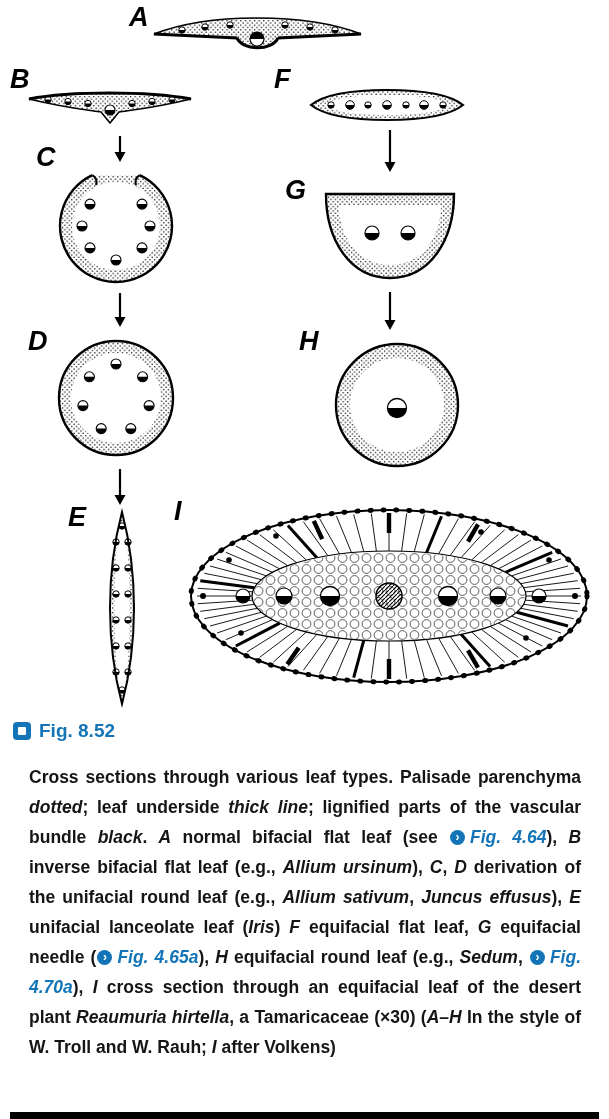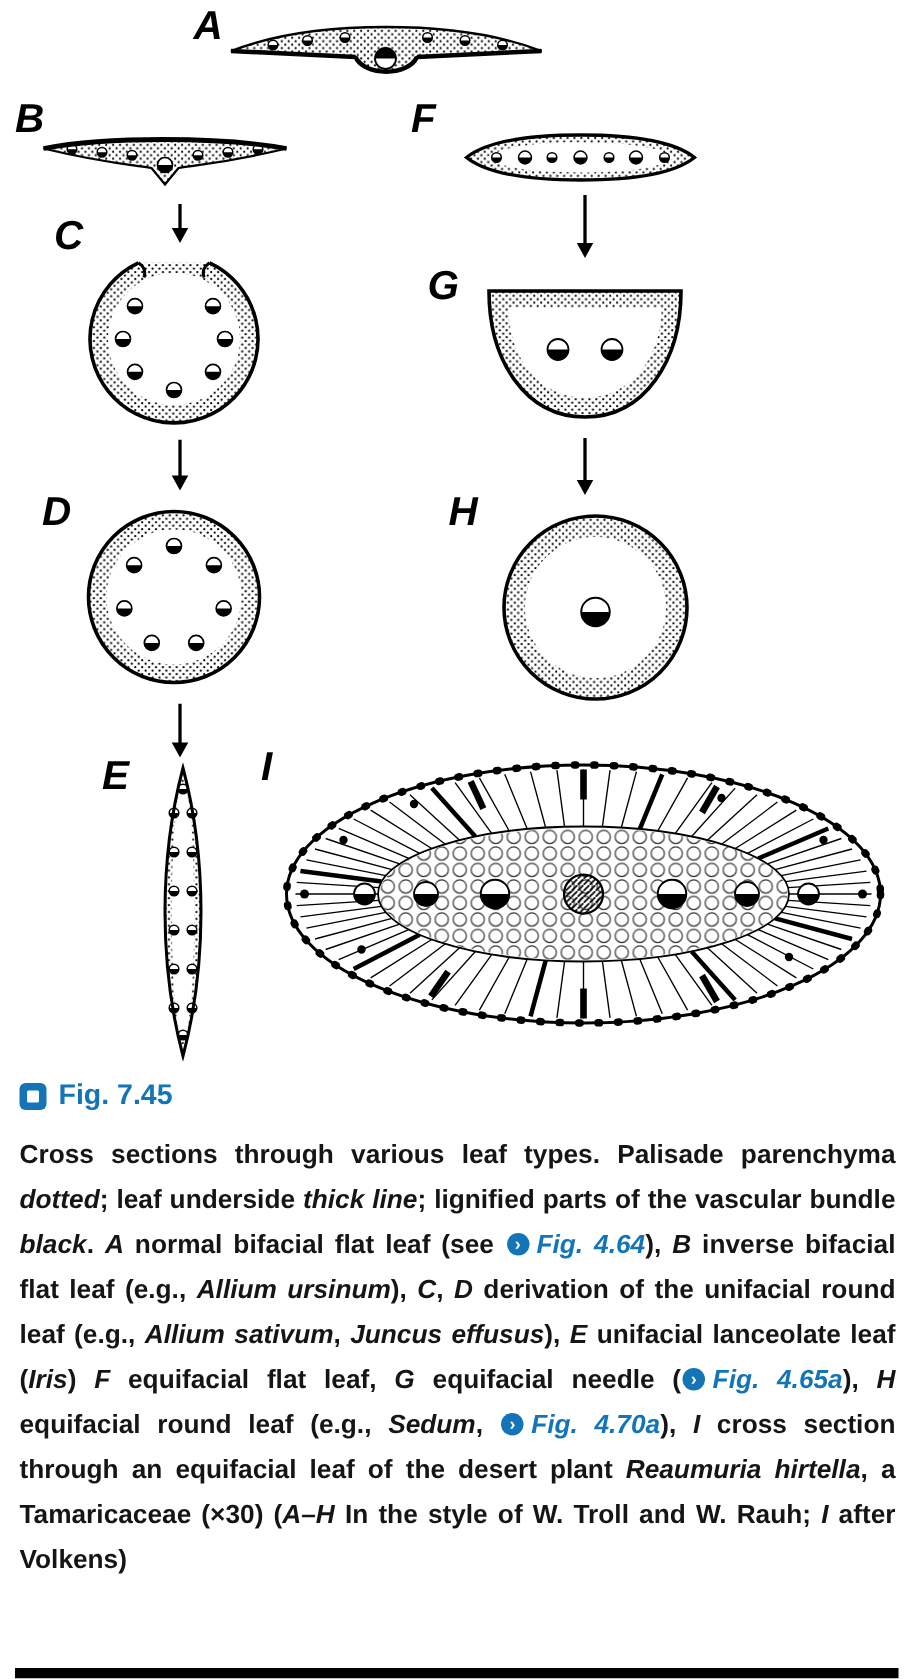--- a/index.html
+++ b/index.html
@@ -19,21 +19,21 @@
   .fig-marker {
     width:18px; height:18px; background:var(--accent); border-radius:4px;
     position:relative; flex:0 0 auto;
   }
   .fig-marker::after {
     content:""; position:absolute; left:5px; top:5px; width:8px; height:8px;
     background:#fff; border-radius:1px;
   }
   .fig-label { color:var(--accent); font-weight:700; font-size:19px; }
   .cap-body {
-    margin:0; padding-top:4px; font-size:17.5px; line-height:30px;
+    margin:16px; padding-top:4px; font-size:17.5px; line-height:30px;
     font-weight:700; color:#151515; text-align:justify;
   }
   .seg-bi { font-style:italic; }
   .seg-ref { color:var(--accent); font-style:italic; }
   .ref-icon {
     display:inline-block; width:15px; height:15px; line-height:14px;
     border-radius:50%; background:var(--accent); color:#fff; font-size:12px;
     text-align:center; font-weight:700; font-style:normal;
     margin:0 5px 0 1px; vertical-align:2px;
   }
@@ -337,20 +337,20 @@
       <circle cx="60" cy="135" r="2.8"></circle>
         <circle cx="345" cy="140" r="2.8"></circle>
       <circle cx="22" cy="98" r="3"></circle>
         <circle cx="394" cy="98" r="3"></circle>
     </g>
   </svg>
 
   <div class="caption">
     <div class="fig-head">
       <span class="fig-marker"></span>
-      <span class="fig-label">Fig. 7.45</span>
+      <span class="fig-label">Fig. 8.52</span>
     </div>
     <p class="cap-body"><span class="seg-b">Cross sections through various leaf types. Palisade parenchyma </span><span class="seg-bi">dotted</span><span class="seg-b">; leaf underside </span><span class="seg-bi">thick line</span><span class="seg-b">; lignified parts of the vascular bundle </span><span class="seg-bi">black</span><span class="seg-b">. </span><span class="seg-bi">A</span><span class="seg-b"> normal bifacial flat leaf (see </span><span class="ref-icon">›</span><span class="seg-ref">Fig. 4.64</span><span class="seg-b">), </span><span class="seg-bi">B</span><span class="seg-b"> inverse bifacial flat leaf (e.g., </span><span class="seg-bi">Allium ursinum</span><span class="seg-b">), </span><span class="seg-bi">C</span><span class="seg-b">, </span><span class="seg-bi">D</span><span class="seg-b"> derivation of the unifacial round leaf (e.g., </span><span class="seg-bi">Allium sativum</span><span class="seg-b">, </span><span class="seg-bi">Juncus effusus</span><span class="seg-b">), </span><span class="seg-bi">E</span><span class="seg-b"> unifacial lanceolate leaf (</span><span class="seg-bi">Iris</span><span class="seg-b">) </span><span class="seg-bi">F</span><span class="seg-b"> equifacial flat leaf, </span><span class="seg-bi">G</span><span class="seg-b"> equifacial needle (</span><span class="ref-icon">›</span><span class="seg-ref">Fig. 4.65a</span><span class="seg-b">), </span><span class="seg-bi">H</span><span class="seg-b"> equifacial round leaf (e.g., </span><span class="seg-bi">Sedum</span><span class="seg-b">, </span><span class="ref-icon">›</span><span class="seg-ref">Fig. 4.70a</span><span class="seg-b">), </span><span class="seg-bi">I</span><span class="seg-b"> cross section through an equifacial leaf of the desert plant </span><span class="seg-bi">Reaumuria hirtella</span><span class="seg-b">, a Tamaricaceae (×30) (</span><span class="seg-bi">A–H</span><span class="seg-b"> In the style of W. Troll and W. Rauh; </span><span class="seg-bi">I</span><span class="seg-b"> after Volkens)</span></p>
   </div>
 
   <div class="bottom-bar"></div>
 
 </div>
 
 </body></html>

